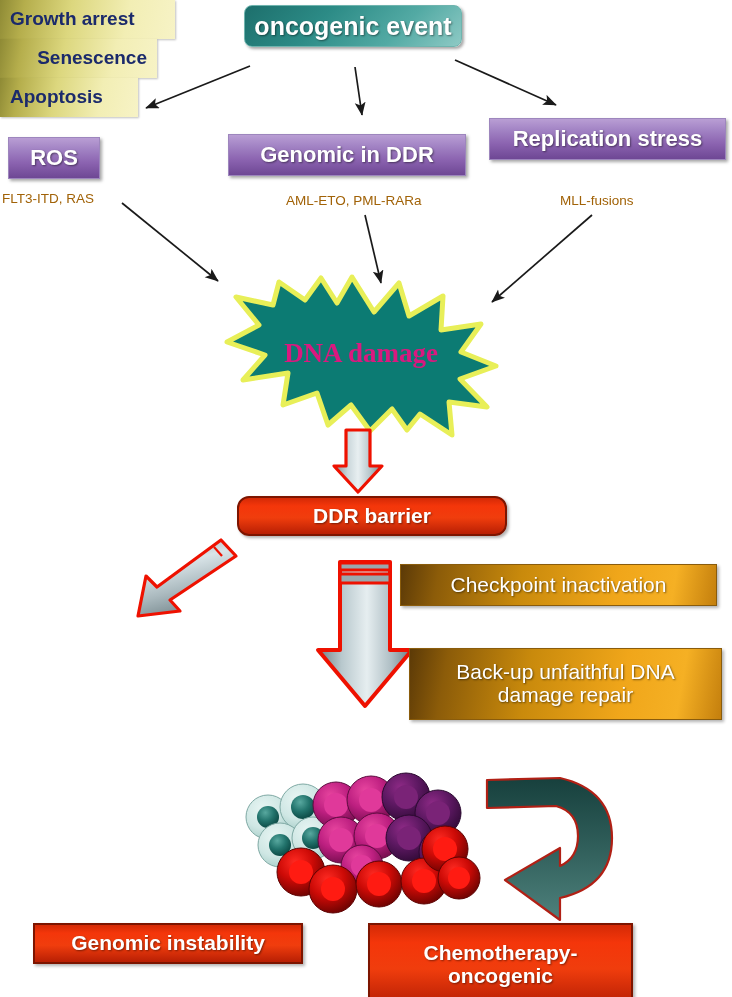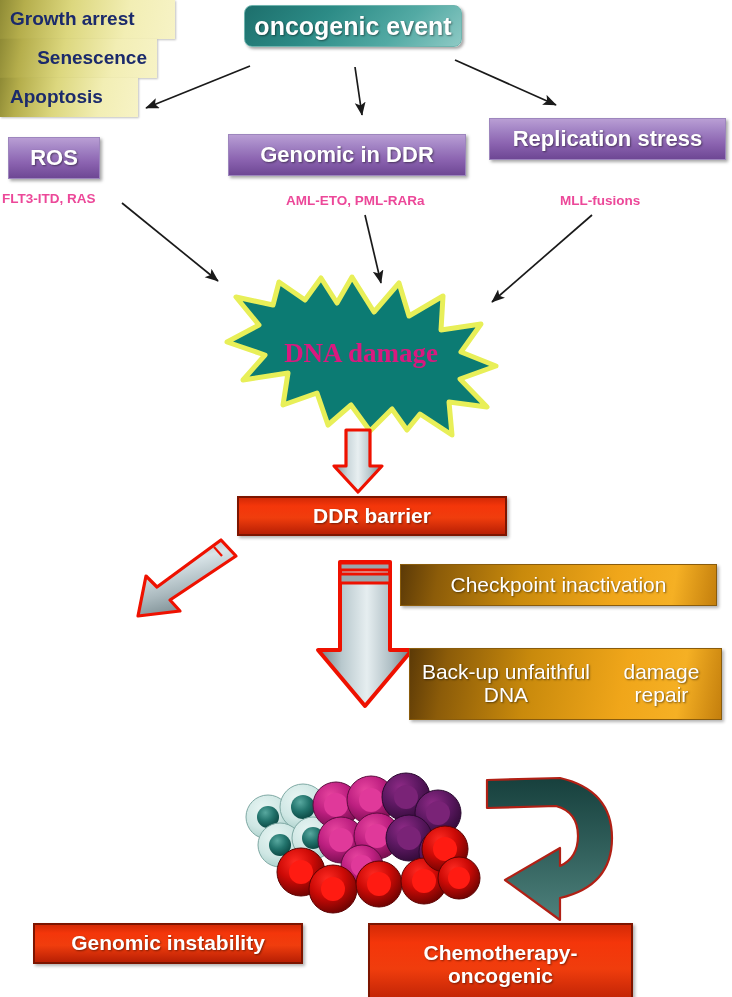--- a/index.html
+++ b/index.html
@@ -50,21 +50,21 @@
   
   .yellow-box{
     background:linear-gradient(100deg,#8e8a35 0%,#b5ae4c 14%,#dcd77e 40%,#f2eeb4 72%,#f7f3c6 100%);
     color:#1b2a6b;font-weight:bold;font-size:19px;
     padding:3px 10px 4px 10px;
     display:flex;align-items:center;justify-content:flex-start;
     box-shadow:1px 1px 2px rgba(0,0,0,.25);
   }
 
   
-  .small-label{position:absolute;font-size:13.5px;font-weight:bold;color:#ec4899;
+  .small-label{position:absolute;font-size:13.5px;font-weight:normal;color:#a16207;
                white-space:nowrap;}
 
   svg{position:absolute;left:0;top:0;overflow:visible;}
 </style>
 </head>
 <body>
 
 <div class="stage">
 
   <svg width="732" height="997" viewBox="0 0 732 997">
@@ -229,29 +229,29 @@
   </div>
 
   <div class="box purple-box" style="left:489px;top:118px;width:237px;height:42px;">
     <span>Replication stress</span>
   </div>
 
   <div class="small-label" style="left:2px;top:191px;">FLT3-ITD, RAS</div>
   <div class="small-label" style="left:286px;top:193px;">AML-ETO, PML-RARa</div>
   <div class="small-label" style="left:560px;top:193px;">MLL-fusions</div>
 
-  <div class="box red-box" style="left:237px;top:496px;width:270px;height:40px;">
+  <div class="box red-box" style="left:237px;top:496px;width:270px;height:40px;border-radius:12px;">
     <span>DDR barrier</span>
   </div>
 
   <div class="box orange-box" style="left:400px;top:564px;width:317px;height:42px;">
     <span>Checkpoint inactivation</span>
   </div>
 
-  <div class="box orange-box" style="left:409px;top:648px;width:313px;height:72px;flex-direction:row;">
+  <div class="box orange-box" style="left:409px;top:648px;width:313px;height:72px;flex-direction:column;">
     <span>Back-up unfaithful DNA</span>
     <span>damage repair</span>
   </div>
 
   <div class="yellow-box" style="left:0px;top:600px;width:155px;height:32px;">
     <span>Growth arrest</span>
   </div>
 
   <div class="yellow-box" style="left:64px;top:648px;width:137px;height:32px;justify-content:flex-end;">
     <span>Senescence</span>

